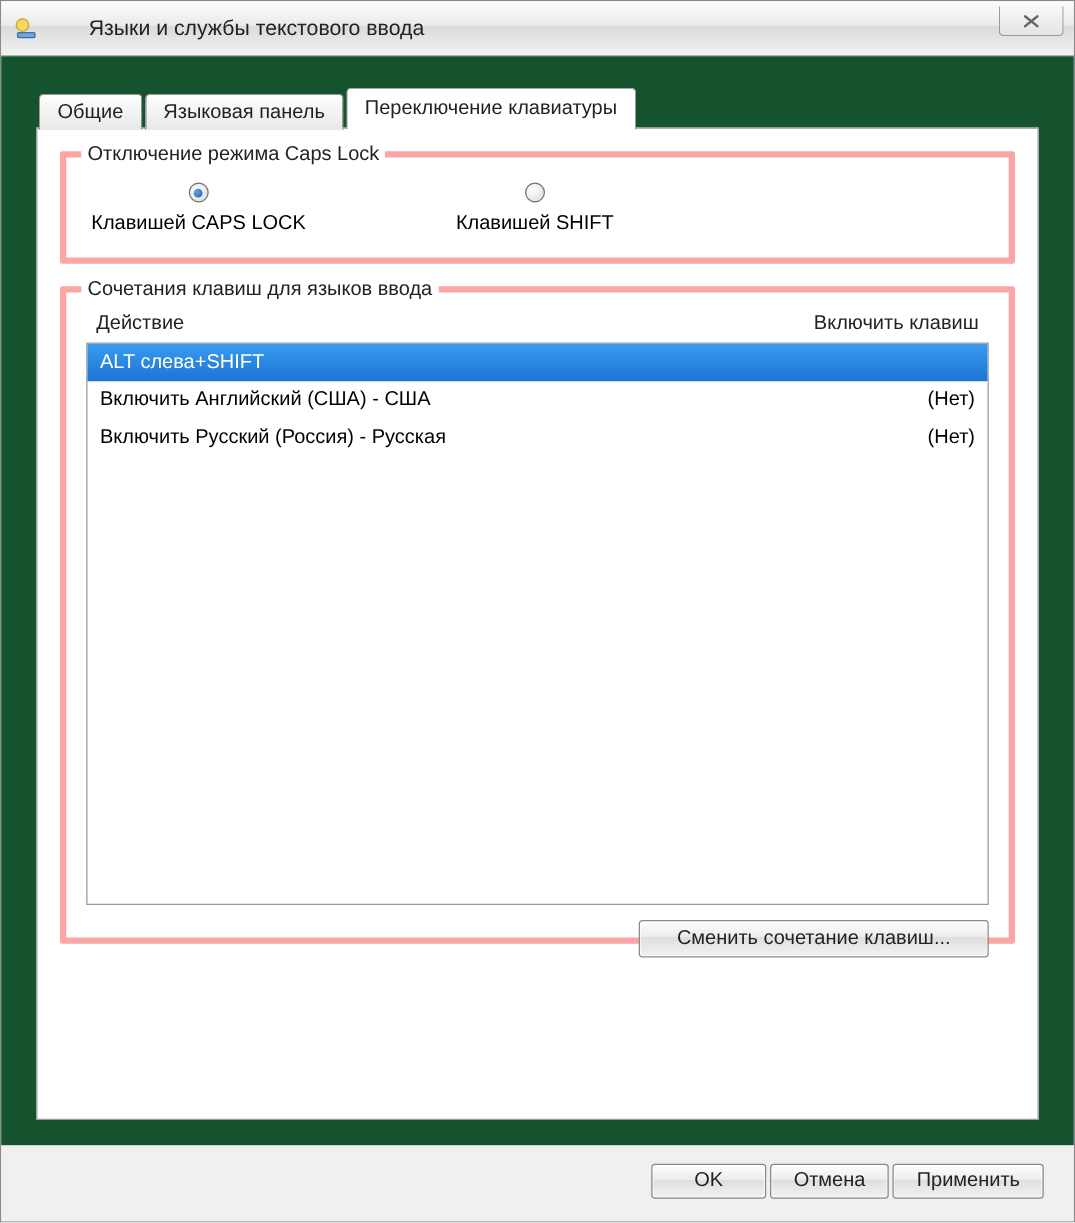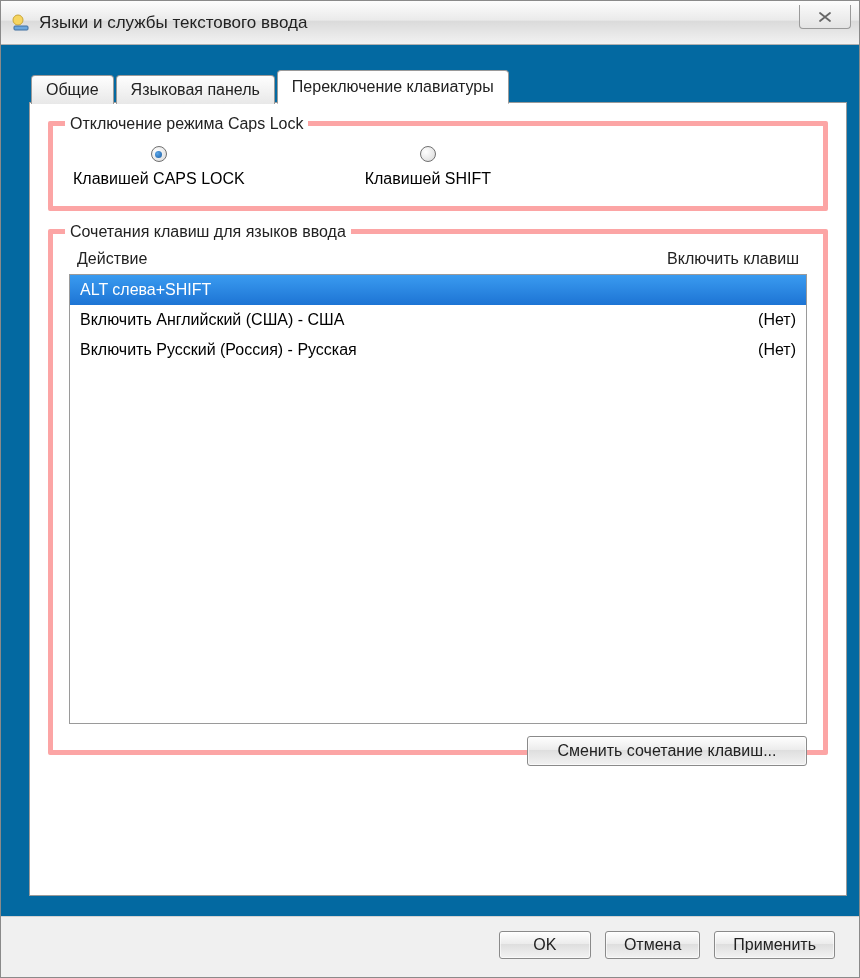--- a/index.html
+++ b/index.html
@@ -28,38 +28,38 @@
     display: flex;
     align-items: center;
     padding: 0 10px;
     border-bottom: 1px solid #b0b0b0;
     position: relative;
   }
   .titlebar .icon {
     width: 20px; height: 20px; margin-right: 8px;
     display: inline-flex; align-items:center; justify-content:center;
   }
-  .title-text { font-size: 17px; color: #222; }
+  .title-text { font-size: 17px; color: #222; margin-left: 32px; }
   .close-btn {
     position: absolute;
     right: 8px; top: 4px;
     width: 52px; height: 24px;
     border: 1px solid #9a9a9a;
     border-radius: 0 0 4px 4px;
     border-top: none;
     background: linear-gradient(to bottom, #f8f8f8, #e4e4e4);
     display: flex; align-items:center; justify-content:center;
     font-family: Arial, sans-serif;
     font-size: 15px;
     color: #555;
   }
   .content {
     flex: 1;
-    padding: 24px 12px 10px 28px;
-    background: #0369a1;
+    padding: 24px 28px 10px 28px;
+    background: #14532d;
     position: relative;
   }
   .tabs {
     display: flex;
     align-items: flex-end;
     position: relative;
     z-index: 2;
     margin-left: 2px;
   }
   .tab {
@@ -170,21 +170,21 @@
     font-size: 16px;
     color: #222;
     min-width: 92px;
     text-align: center;
     box-shadow: inset 0 0 0 1px rgba(255,255,255,0.6);
   }
   .btn.long { min-width: 280px; padding: 5px 20px; margin-left: 38px; }
   .dialog-buttons {
     display: flex;
     justify-content: flex-end;
-    gap: 14px;
+    gap: 3px;
     padding: 14px 24px 18px 24px;
     background: #f0f0f0;
     border-top: 1px solid #d2d2d2;
   }
   .groupbox.hotkeys { height: 526px; }
 </style>
 </head>
 <body>
 
 <div class="window">

